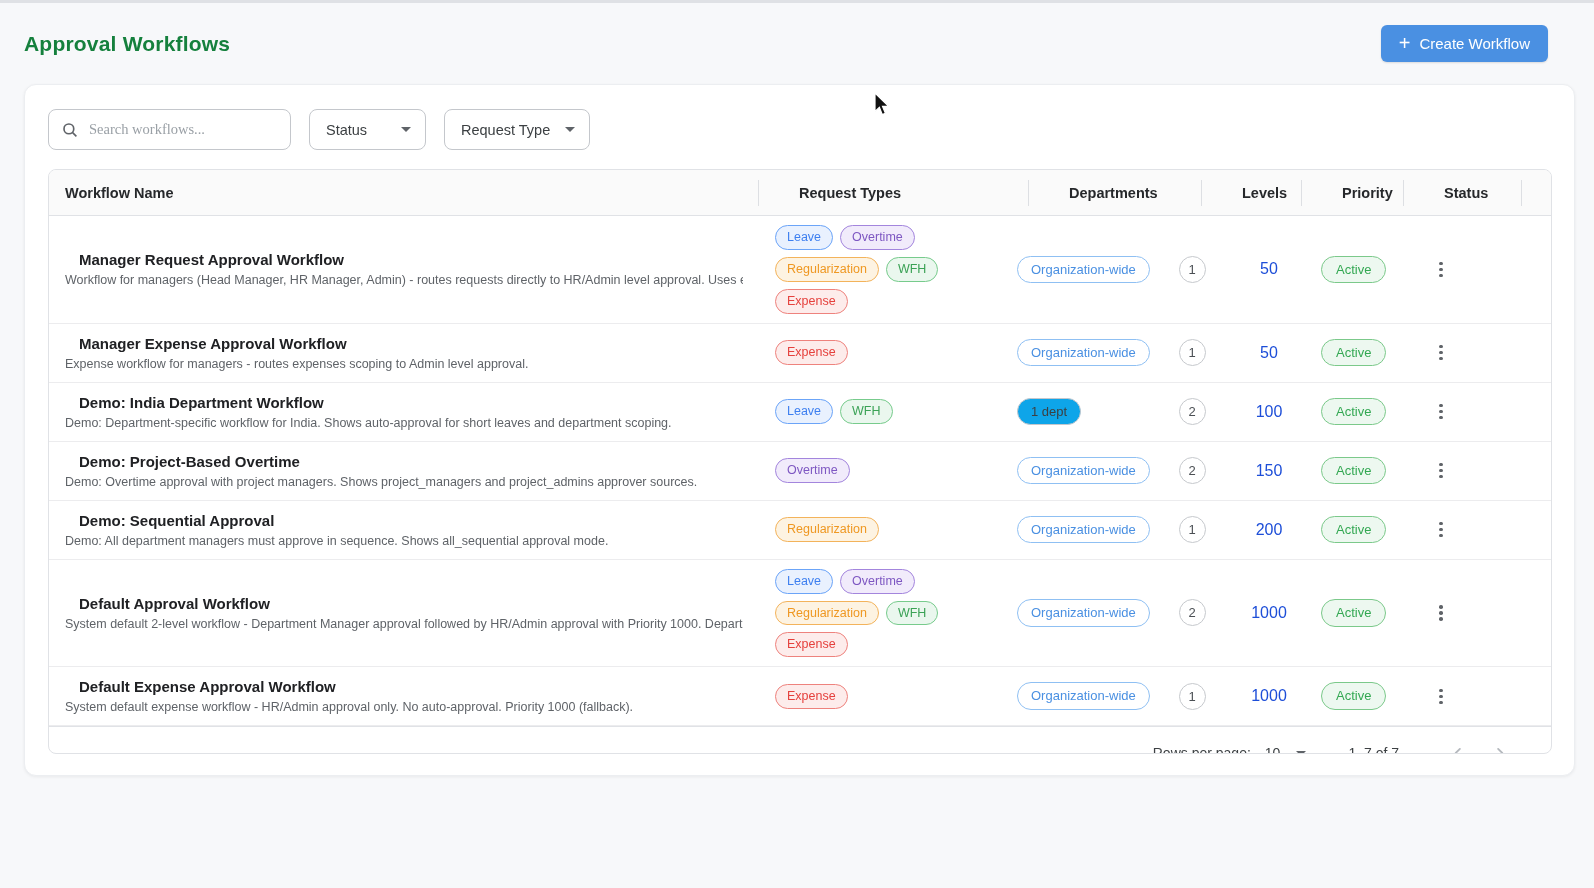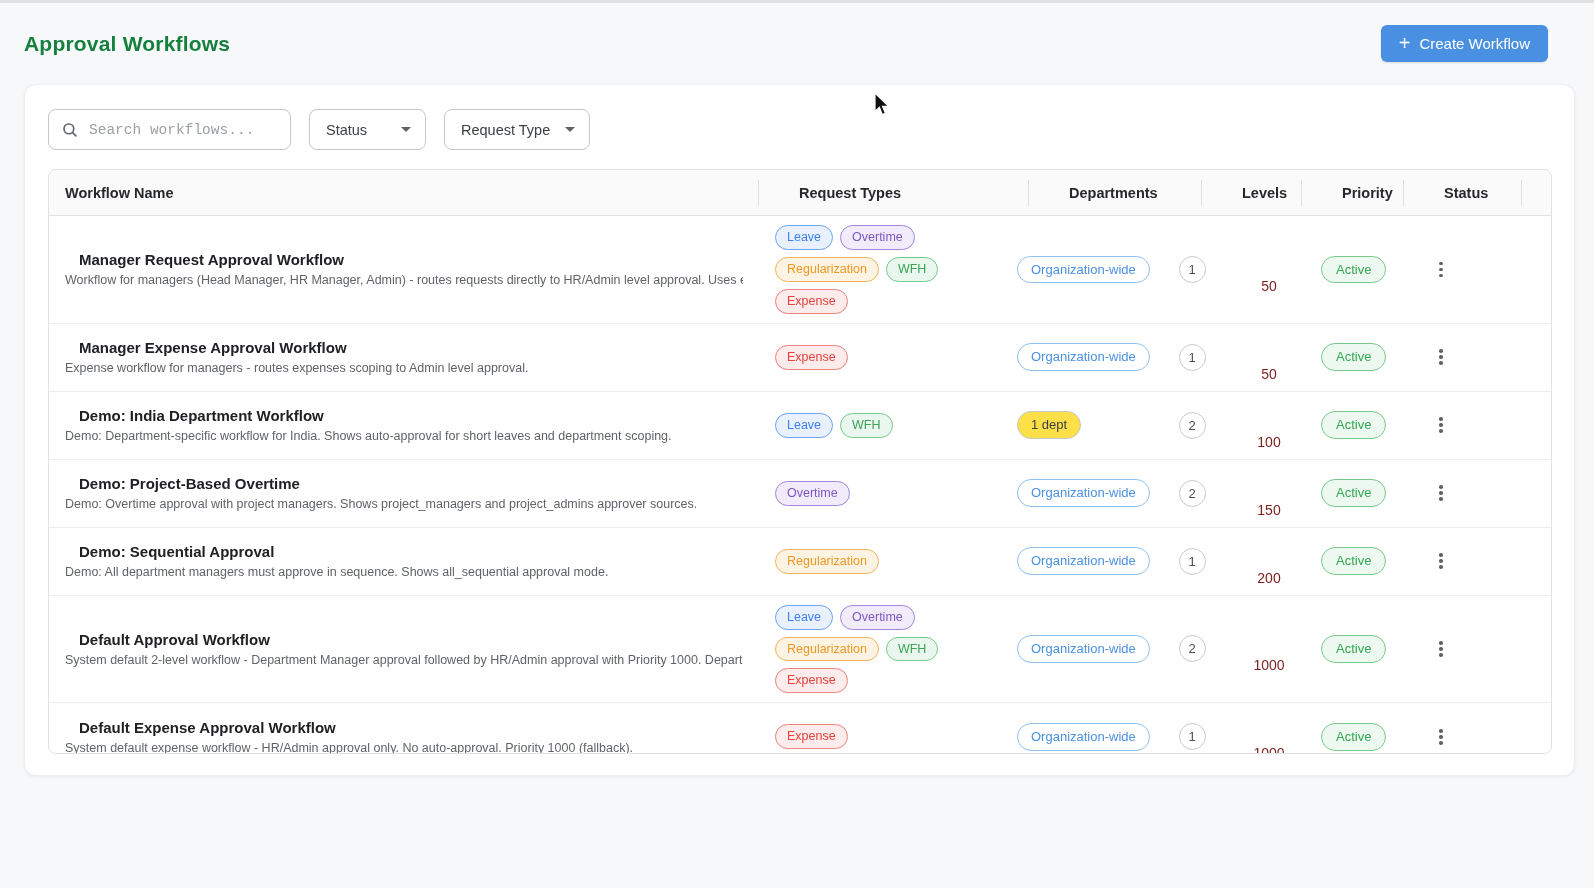--- a/index.html
+++ b/index.html
@@ -36,21 +36,21 @@
   }
 
   
   .filters { display:flex; gap:18px; padding:24px 0 0 23px; }
   .search-box {
     display:flex; align-items:center; gap:10px;
     width:243px; height:41px; padding:0 12px;
     border:1px solid #c4c7cc; border-radius:8px; background:#fff;
   }
   .search-box input {
-    border:none; outline:none; flex:1; font-family:Liberation Mono, monospace;
+    border:none; outline:none; flex:1; font-family:Liberation Serif, serif;
     font-size:14.5px; color:#202124; background:transparent; min-width:0;
   }
   .search-box input::placeholder { color:#9aa0a6; }
   .select-box {
     display:flex; align-items:center; justify-content:space-between;
     height:41px; padding:0 14px 0 16px;
     border:1px solid #c4c7cc; border-radius:8px; background:#fff;
     font-size:14.5px; color:#3c4043; cursor:pointer;
   }
   .select-box.status { width:117px; }
@@ -100,21 +100,21 @@
   .dept-chip {
     display:inline-block; border-radius:14px; padding:4px 13px;
     font-size:13px; border:1px solid; background:#fff; line-height:1.35; white-space:nowrap;
   }
   .cell-center { display:flex; justify-content:center; align-items:center; }
   .level-circle {
     width:27px; height:27px; border-radius:50%;
     border:1px solid #c6c9cd; display:flex; align-items:center; justify-content:center;
     font-size:13px; color:#4b4f54; background:#fff;
   }
-  .priority-val { font-size:14px; color:#7f1d1d;margin-top:33px; }
+  .priority-val { font-size:16px; color:#1d4ed8; }
   .cell-status { padding:0 13px; }
   .status-chip {
     display:inline-block; border-radius:14px; padding:4px 14px;
     font-size:13px; border:1px solid; line-height:1.35;
   }
   .cell-actions { padding-left:24px; }
   .kebab-btn {
     width:30px; height:30px; border:none; background:transparent; cursor:pointer;
     display:flex; flex-direction:column; align-items:center; justify-content:center; gap:2.5px;
     border-radius:50%;
@@ -240,21 +240,21 @@
         </div>
         <div class="tr">
           <div class="cell-name">
             <div class="wf-name">Demo: India Department Workflow</div>
             <div class="wf-desc">Demo: Department-specific workflow for India. Shows auto-approval for short leaves and department scoping.</div>
           </div>
           <div class="cell-chips">
             <span class="chip" style="color: rgb(61, 127, 240); border-color: rgb(107, 164, 248); background: rgb(233, 241, 254);">Leave</span>
             <span class="chip" style="color: rgb(59, 162, 86); border-color: rgb(119, 203, 140); background: rgb(234, 247, 238);">WFH</span>
           </div>
-          <div class="cell-dept"><span class="dept-chip" style="color: rgb(60, 64, 67); border-color: rgb(196, 199, 204); background: #fde047;">1 dept</span></div>
+          <div class="cell-dept"><span class="dept-chip" style="color: rgb(60, 64, 67); border-color: rgb(196, 199, 204); background: #0ea5e9;">1 dept</span></div>
           <div class="cell-center">
             <span class="level-circle">2</span>
           </div>
           <div class="cell-center priority-val">100</div>
           <div class="cell-status"><span class="status-chip" style="color: rgb(52, 168, 83); border-color: rgb(123, 201, 138); background: rgb(237, 248, 240);">Active</span></div>
           <div class="cell-actions">
             <button class="kebab-btn">
               <span></span>
               <span></span>
               <span></span>

